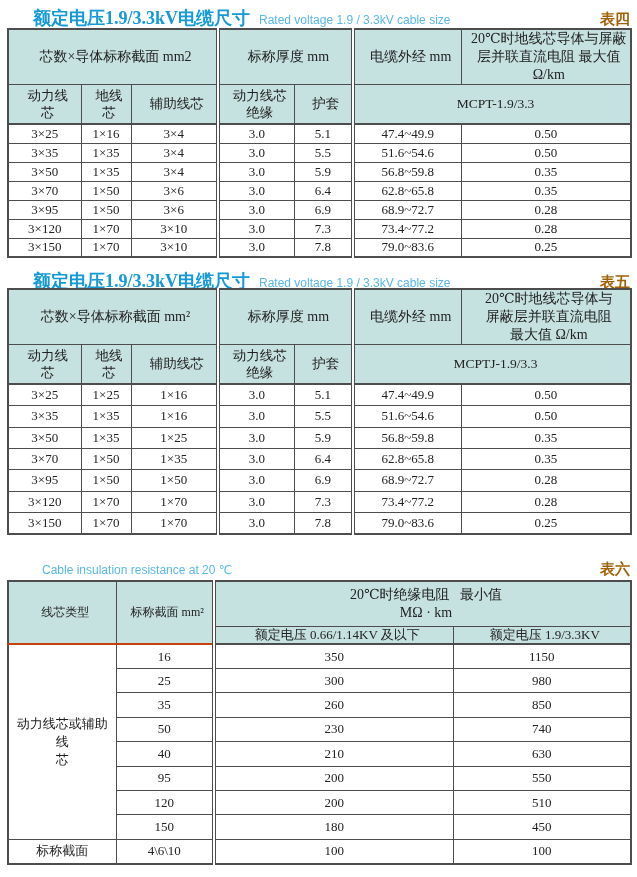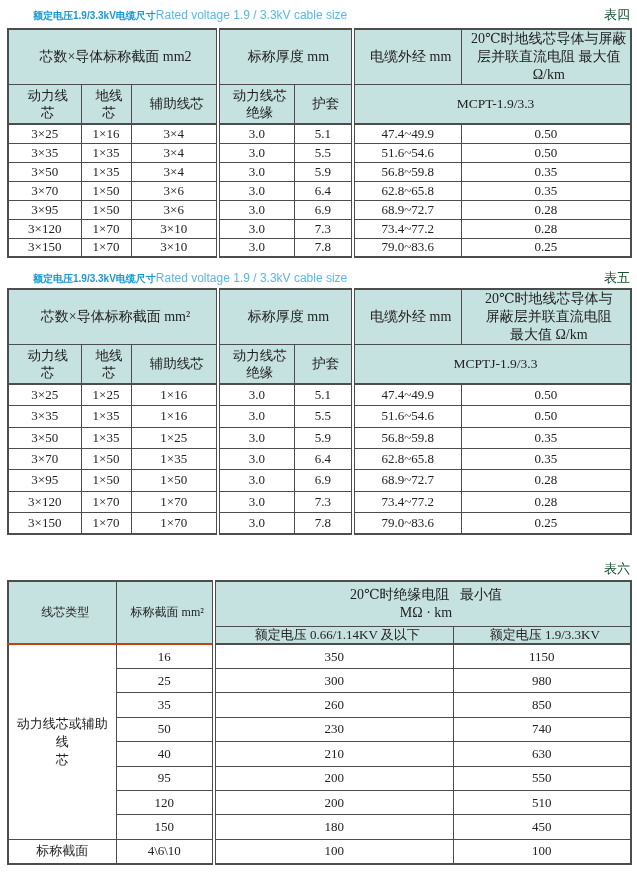--- a/index.html
+++ b/index.html
@@ -7,26 +7,26 @@
     position:relative; width:637px; height:877px; background:#ffffff;
     font-family:"Liberation Serif","DejaVu Serif",serif; color:#222222;
     overflow:hidden;
   }
   .sec-title {
     position:absolute; left:33px; width:597px;
     display:flex; justify-content:space-between; align-items:baseline;
     font-family:"Liberation Sans","DejaVu Sans",sans-serif;
     white-space:nowrap;
   }
-  .sec-title .zh { font-weight:bold; font-size:10px; color:#149ad6; }
-  .sec-title .en { font-size:12px; color:#58b7e8; font-weight:normal; }
+  .sec-title .zh { font-weight:bold; font-size:18px; color:#149ad6;font-family:Liberation Serif, serif; }
+  .sec-title .en { font-size:12px; color:#58b7e8; margin-left:9px; font-weight:normal; }
   .sec-title .left-group { display:flex; align-items:baseline; }
   .sec-title .tbl-label {
     font-family:"Liberation Serif","DejaVu Serif",serif;
-    font-size:13px; color:#14532d; font-weight:normal;
+    font-size:15px; color:#a16207; font-weight:bold;
   }
   table {
     position:absolute; left:7px; width:623px;
     border-collapse:collapse; table-layout:fixed;
     border:2px solid #4d4d4d;
   }
   th, td {
     border:1px solid #4d4d4d; text-align:center; vertical-align:middle;
     padding:0 2px; overflow:hidden;
   }
@@ -254,20 +254,21 @@
           <td class="dbl">3.0</td>
           <td>7.8</td>
           <td class="dbl">79.0~83.6</td>
           <td>0.25</td>
         </tr>
       </tbody>
   </table>
 
   <div class="sec-title" id="title6">
     <span class="left-group">
+      <span class="en">Cable insulation resistance at 20 ℃</span>
     </span>
     <span class="tbl-label">表六</span>
   </div>
 
   <table id="t6">
     <colgroup>
       <col style="width:108px">
         <col style="width:98px">
         <col style="width:239px">
         <col style="width:178px">

